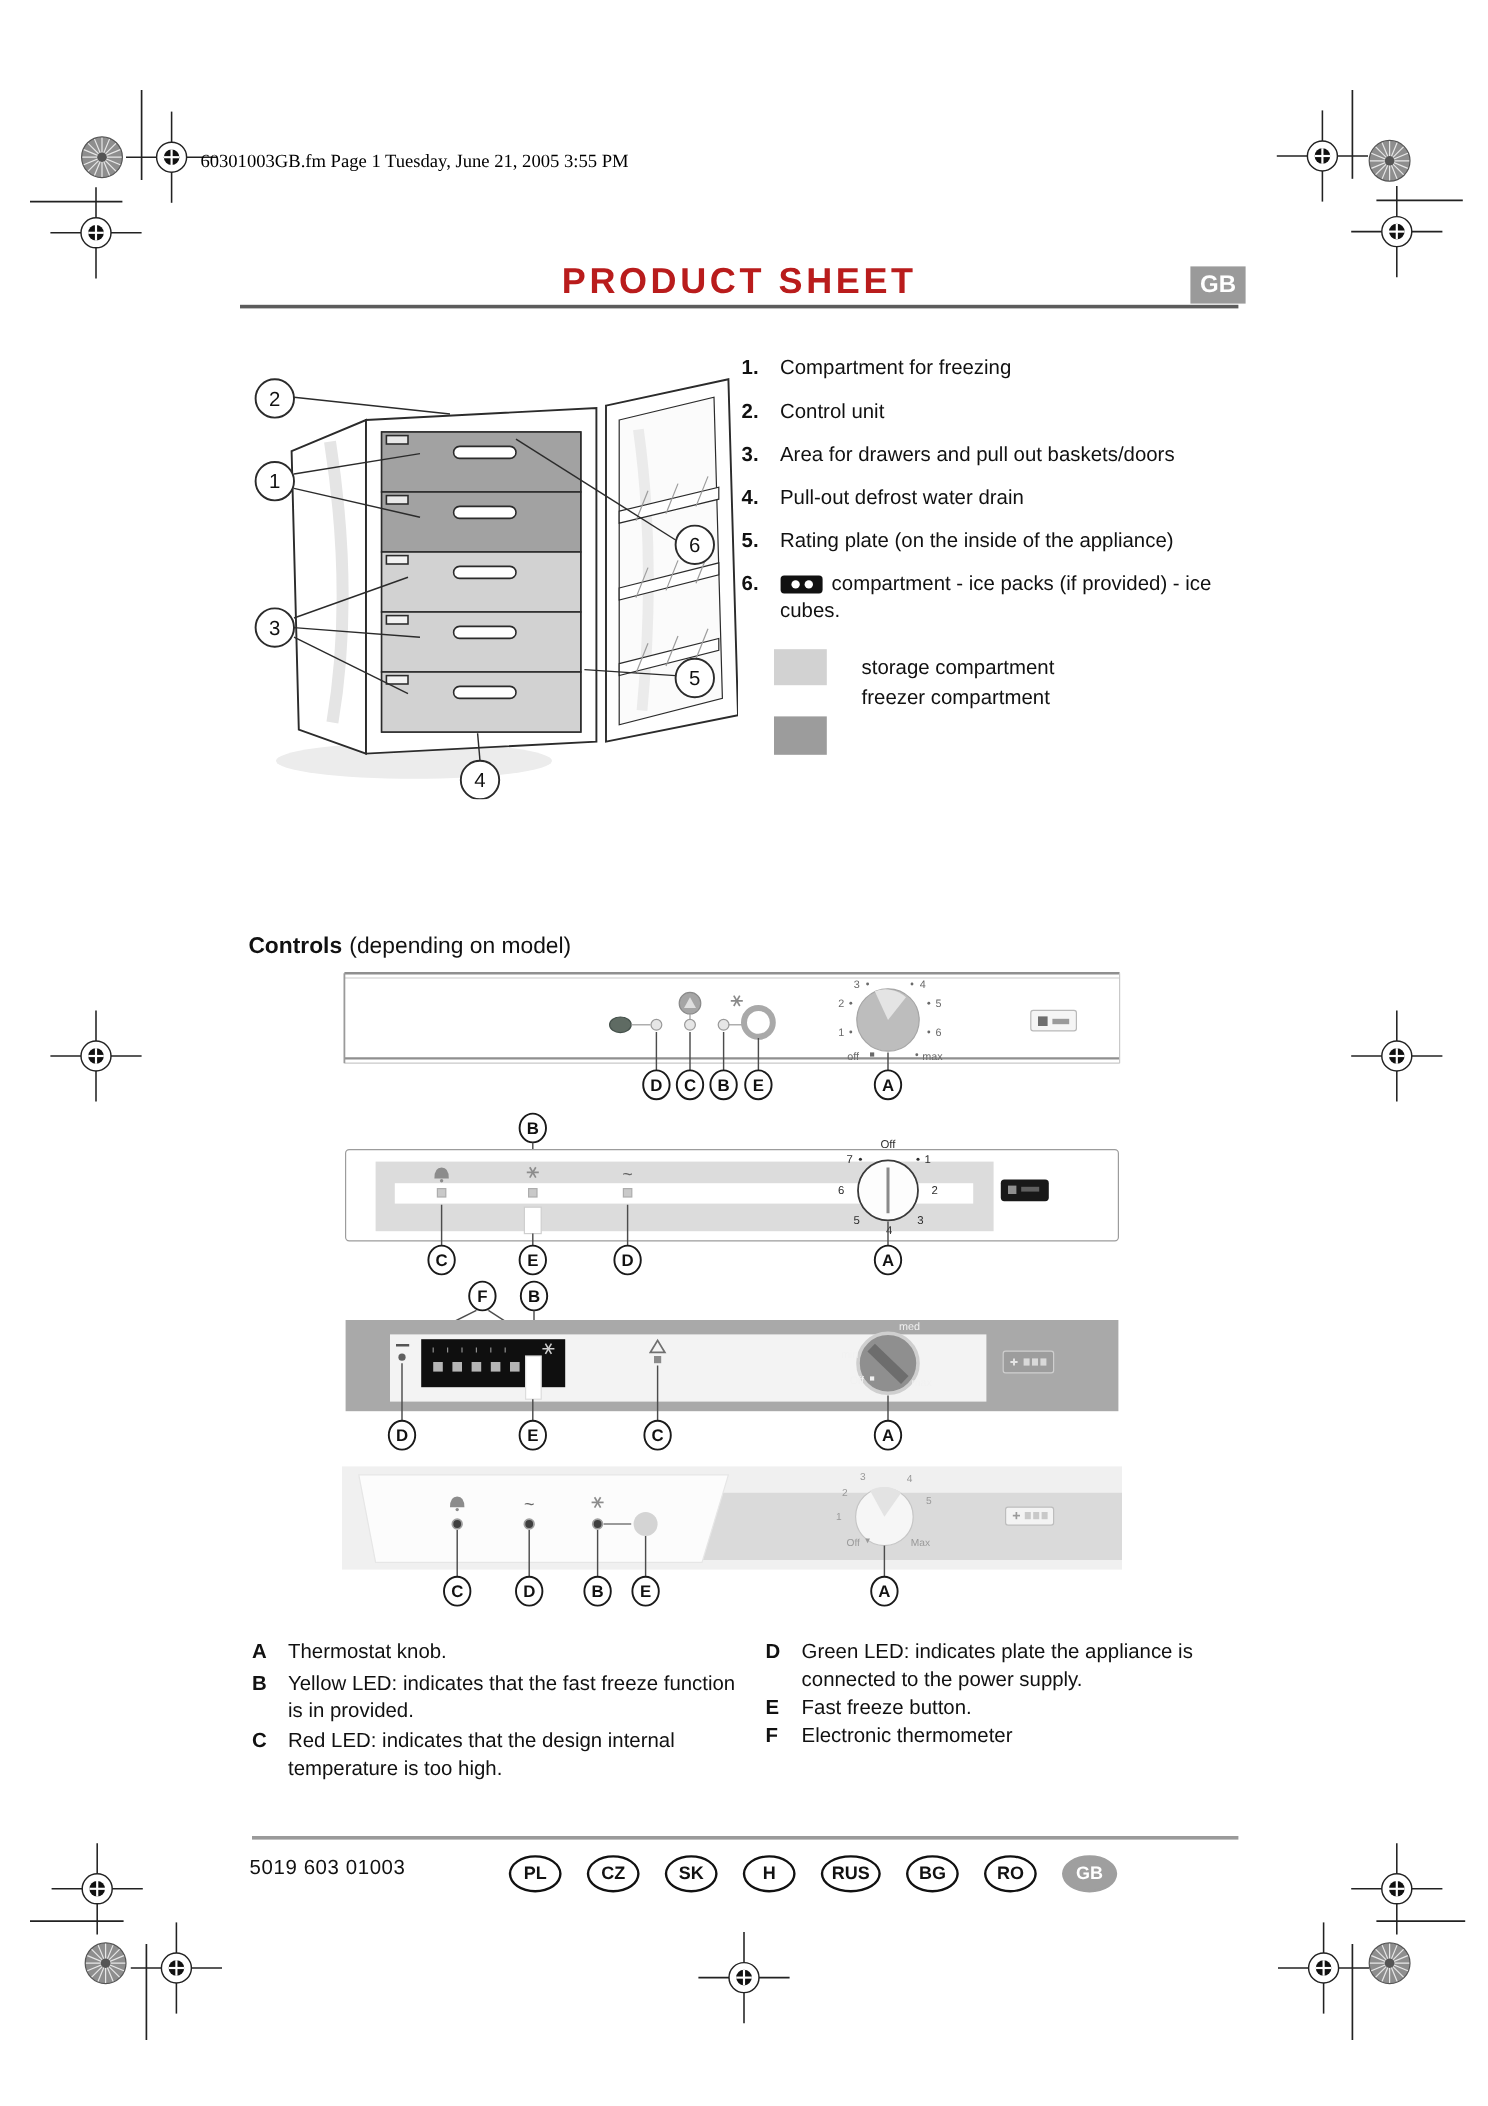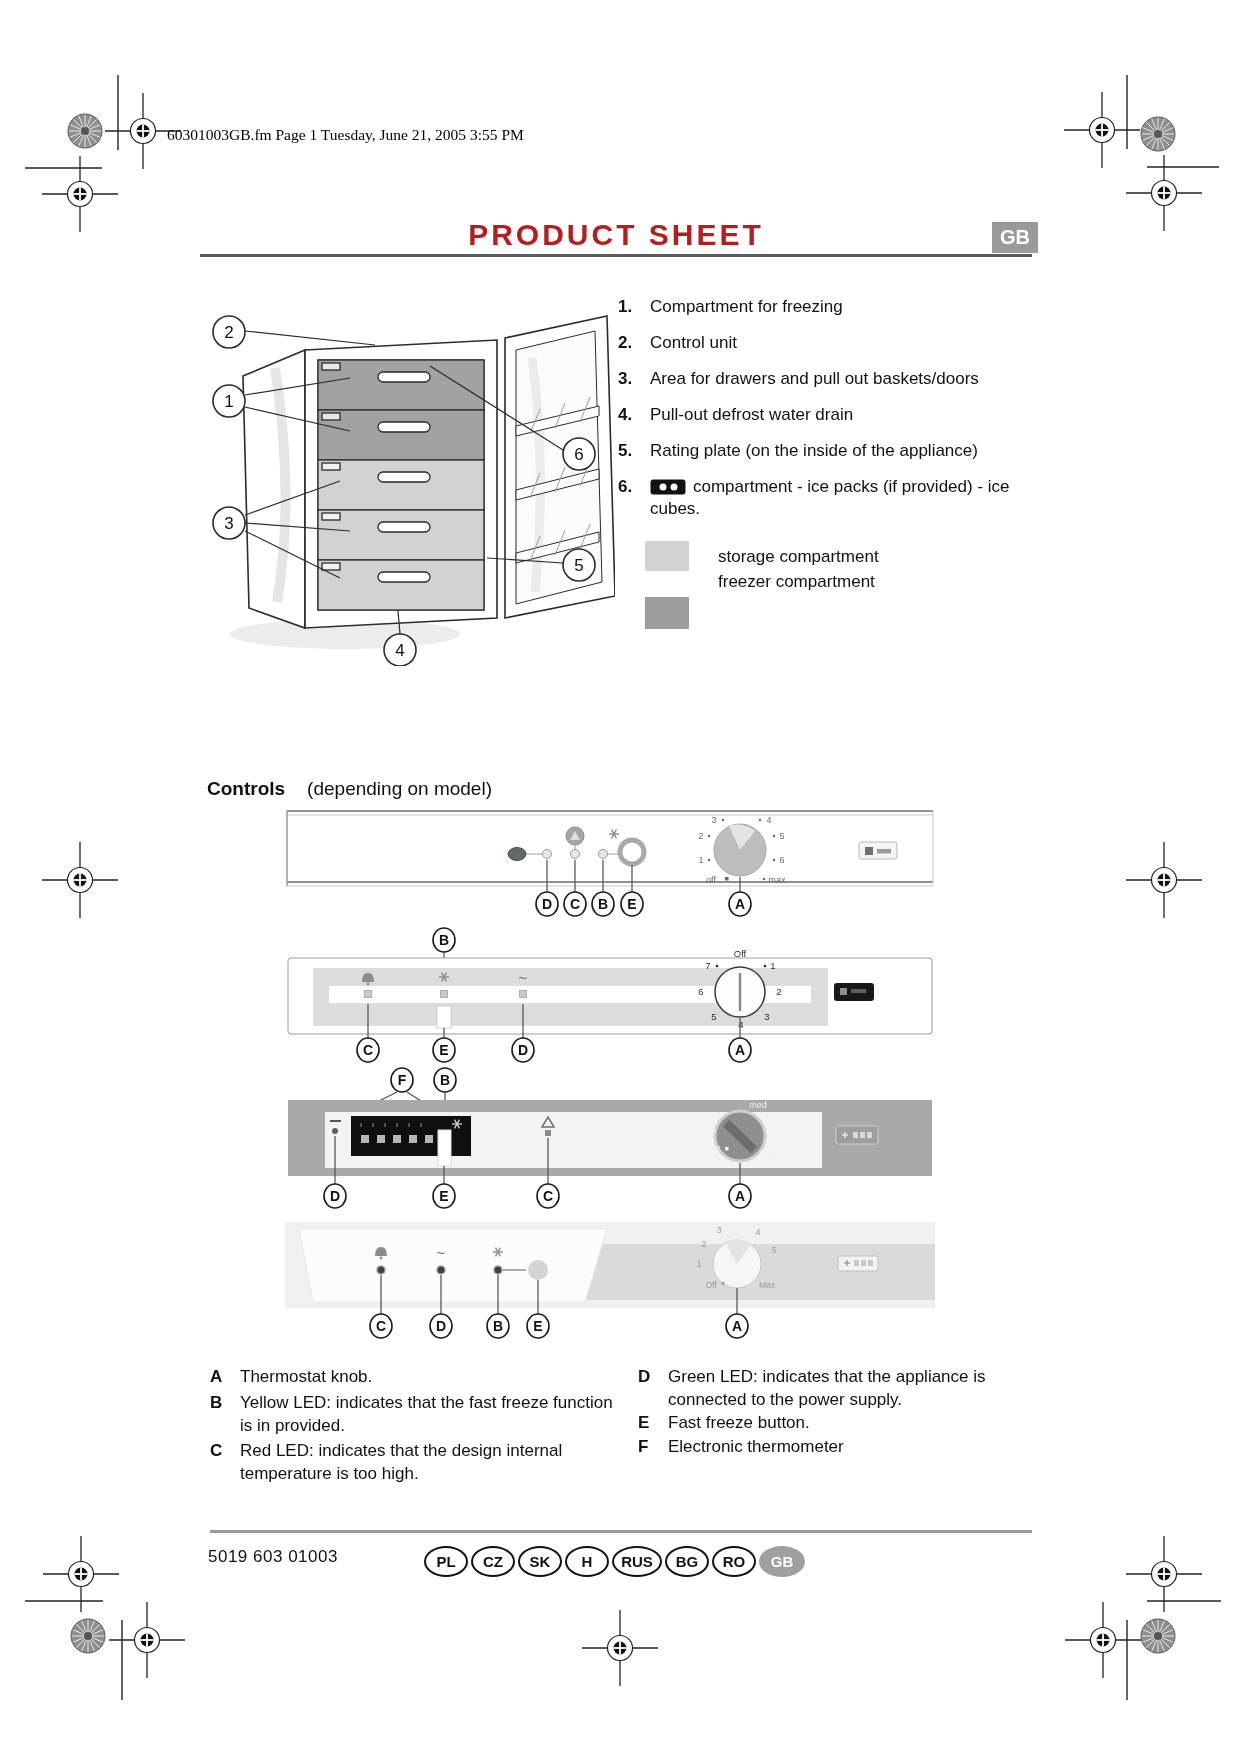--- a/index.html
+++ b/index.html
@@ -14,26 +14,26 @@
   .footer-rule{background:#9a9a9a;height:3px;}
   .parts-row{display:flex;font-size:17px;line-height:1.3;width:420px;}
   .parts-num{font-weight:bold;width:32px;flex:0 0 32px;}
   .parts-text{flex:1;}
   .icepack{display:inline-block;vertical-align:-3px;margin-right:7px;}
   .swatch{display:block;}
   .legend-label{font-size:17px;}
   .note-text{font-size:17.5px;font-weight:bold;}
   .controls-heading{font-size:19px;}
   .controls-heading .b{font-weight:bold;}
-  .controls-heading .r{font-weight:normal;margin-left:22px;}
+  .controls-heading .r{font-weight:normal;margin-left:6px;}
   .legend-row{display:flex;font-size:17px;line-height:1.35;}
   .legend-key{font-weight:bold;width:30px;flex:0 0 30px;}
   .legend-text{flex:1;}
   .code-text{font-size:17px;font-weight:normal;letter-spacing:0.5px;}
-  .lang-row{display:flex;align-items:center;gap:3px;}
+  .lang-row{display:flex;align-items:center;gap:21px;}
   .lang-oval{height:31px;border:2px solid #111;border-radius:50%;display:flex;
              align-items:center;justify-content:center;font-weight:bold;font-size:15px;
              background:#fff;box-sizing:border-box;}
   .lang-oval.active{background:#9f9f9f;border-color:#9f9f9f;color:#fff;}
   svg text{font-family:"Liberation Sans",sans-serif;}
 </style>
 </head>
 <body>
 
 <div class="page">
@@ -516,21 +516,21 @@
   <div class="abs legend-row" style="left:210px;top:1392px;width:410px;">
     <span class="legend-key">B</span>
     <span class="legend-text">Yellow LED: indicates that the fast freeze function is in provided.</span>
   </div>
   <div class="abs legend-row" style="left:210px;top:1440px;width:410px;">
     <span class="legend-key">C</span>
     <span class="legend-text">Red LED: indicates that the design internal temperature is too high.</span>
   </div>
   <div class="abs legend-row" style="left:638px;top:1366px;width:400px;">
     <span class="legend-key">D</span>
-    <span class="legend-text">Green LED: indicates that the appliance is connected to the power supply.</span>
+    <span class="legend-text">Green LED: indicates plate the appliance is connected to the power supply.</span>
   </div>
   <div class="abs legend-row" style="left:638px;top:1412px;width:400px;">
     <span class="legend-key">E</span>
     <span class="legend-text">Fast freeze button.</span>
   </div>
   <div class="abs legend-row" style="left:638px;top:1436px;width:400px;">
     <span class="legend-key">F</span>
     <span class="legend-text">Electronic thermometer</span>
   </div>
 

